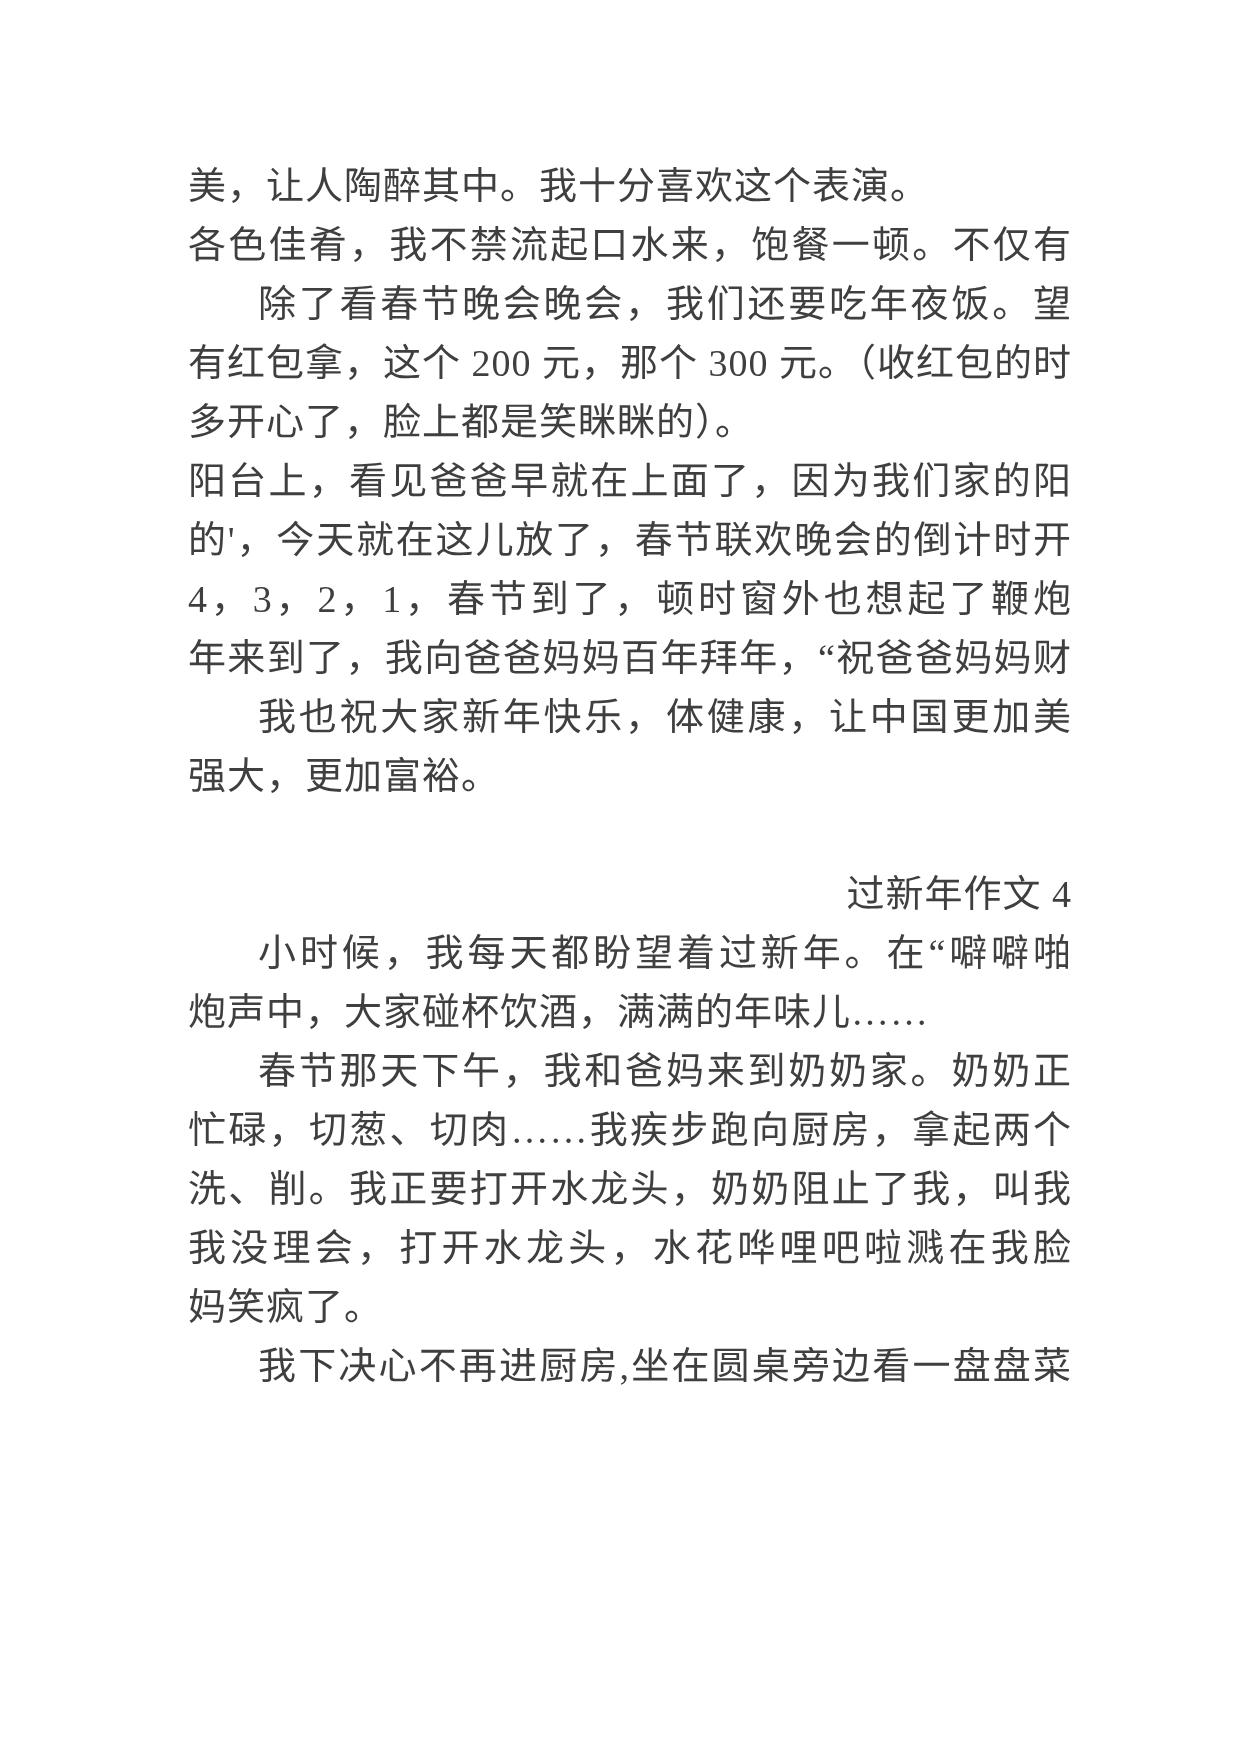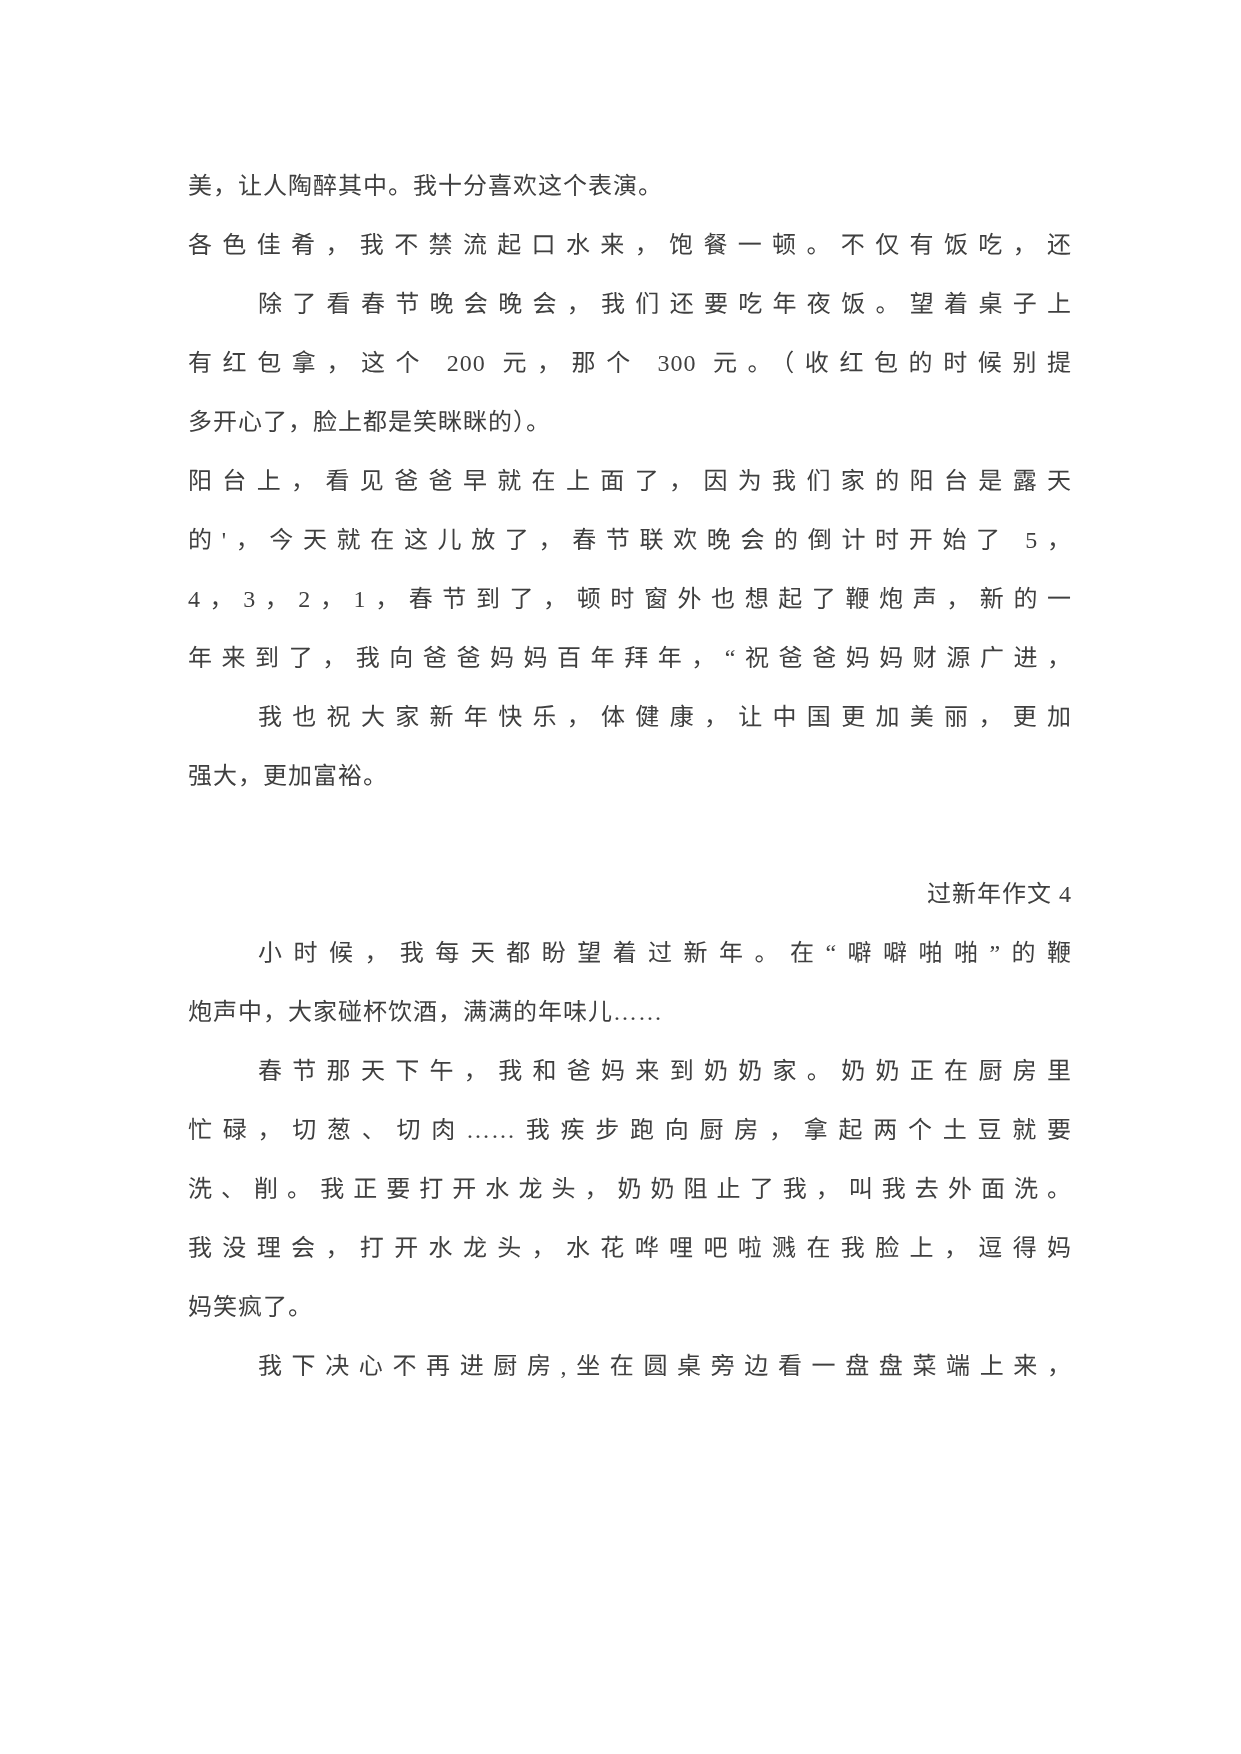--- a/index.html
+++ b/index.html
@@ -21,21 +21,21 @@
   }
   .content {
     position: absolute;
     left: 188px;
     top: 157px;
     width: 884px;
   }
   .line {
     height: 59px;
     line-height: 59px;
-    font-size: 24px;
+    font-size: 38px;
     letter-spacing: 1px;
     color: var(--fg, #3f3f3f);
     font-family: "Liberation Serif", "DejaVu Serif", serif;
     text-align: left;
     white-space: normal;
     overflow: hidden;
   }
   .line.fill {
     text-align: justify;
     

